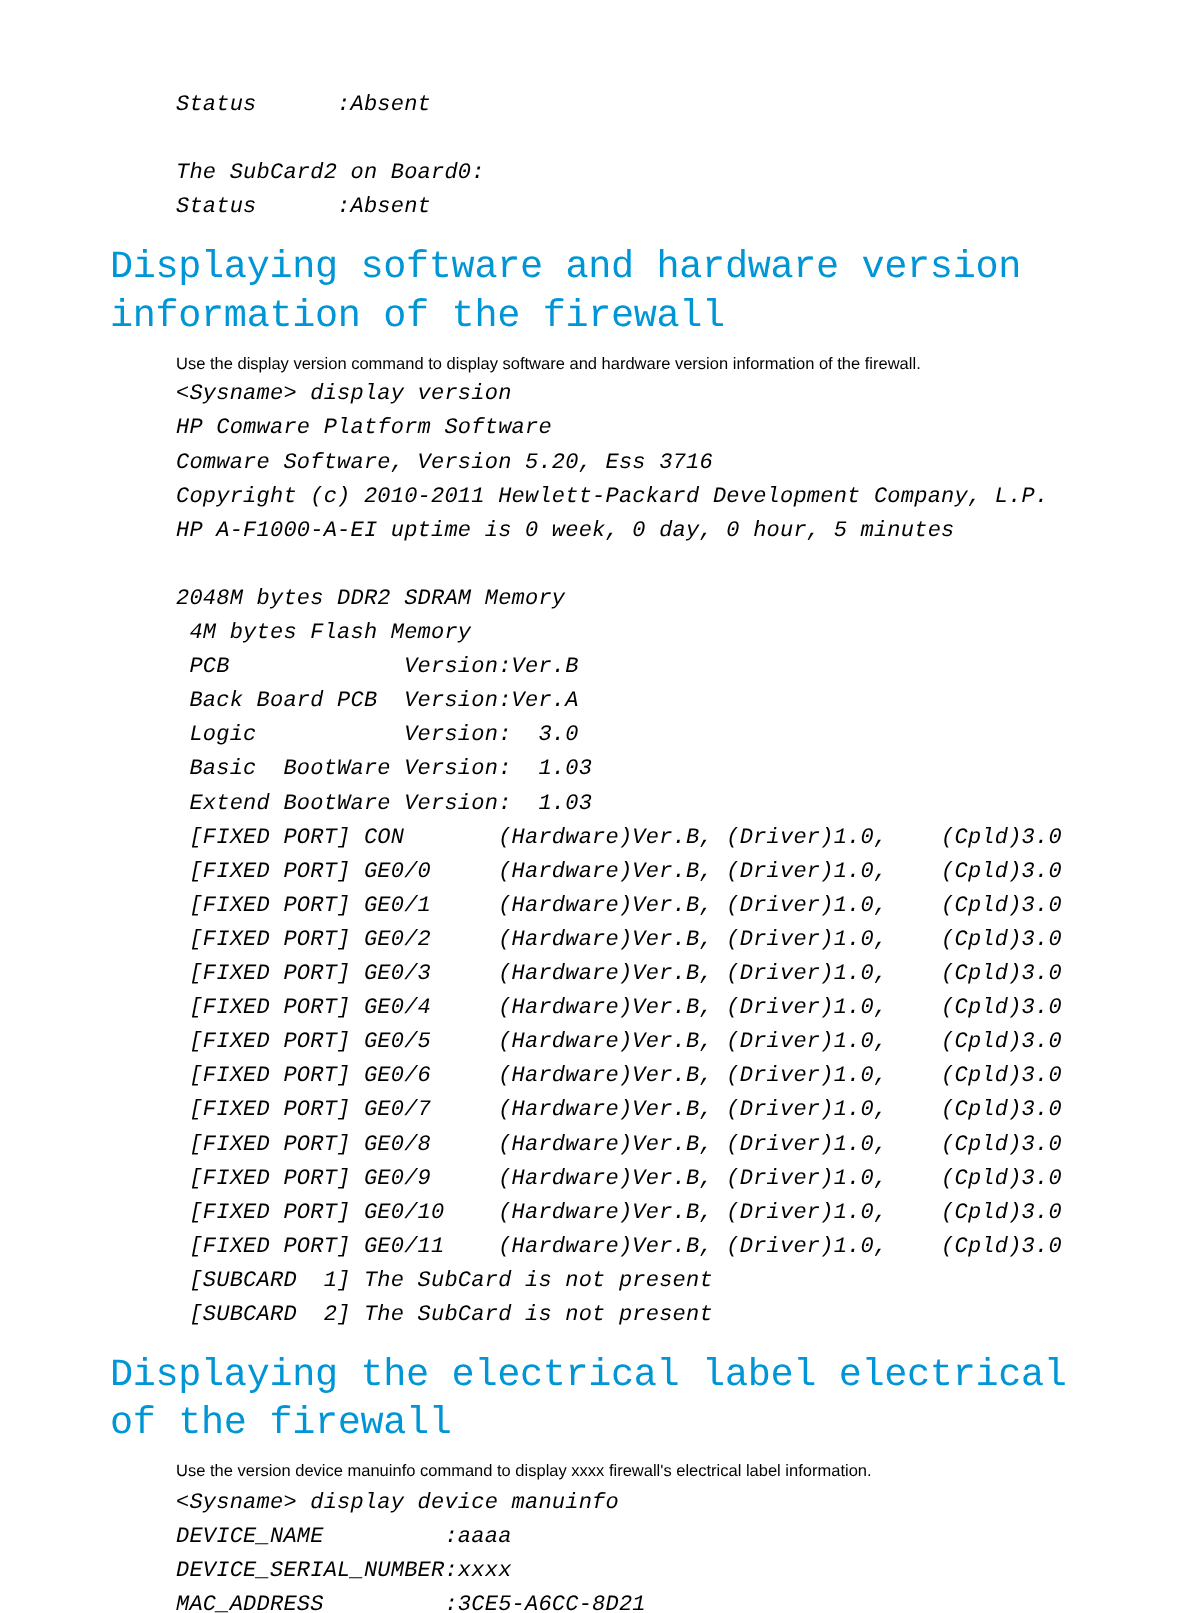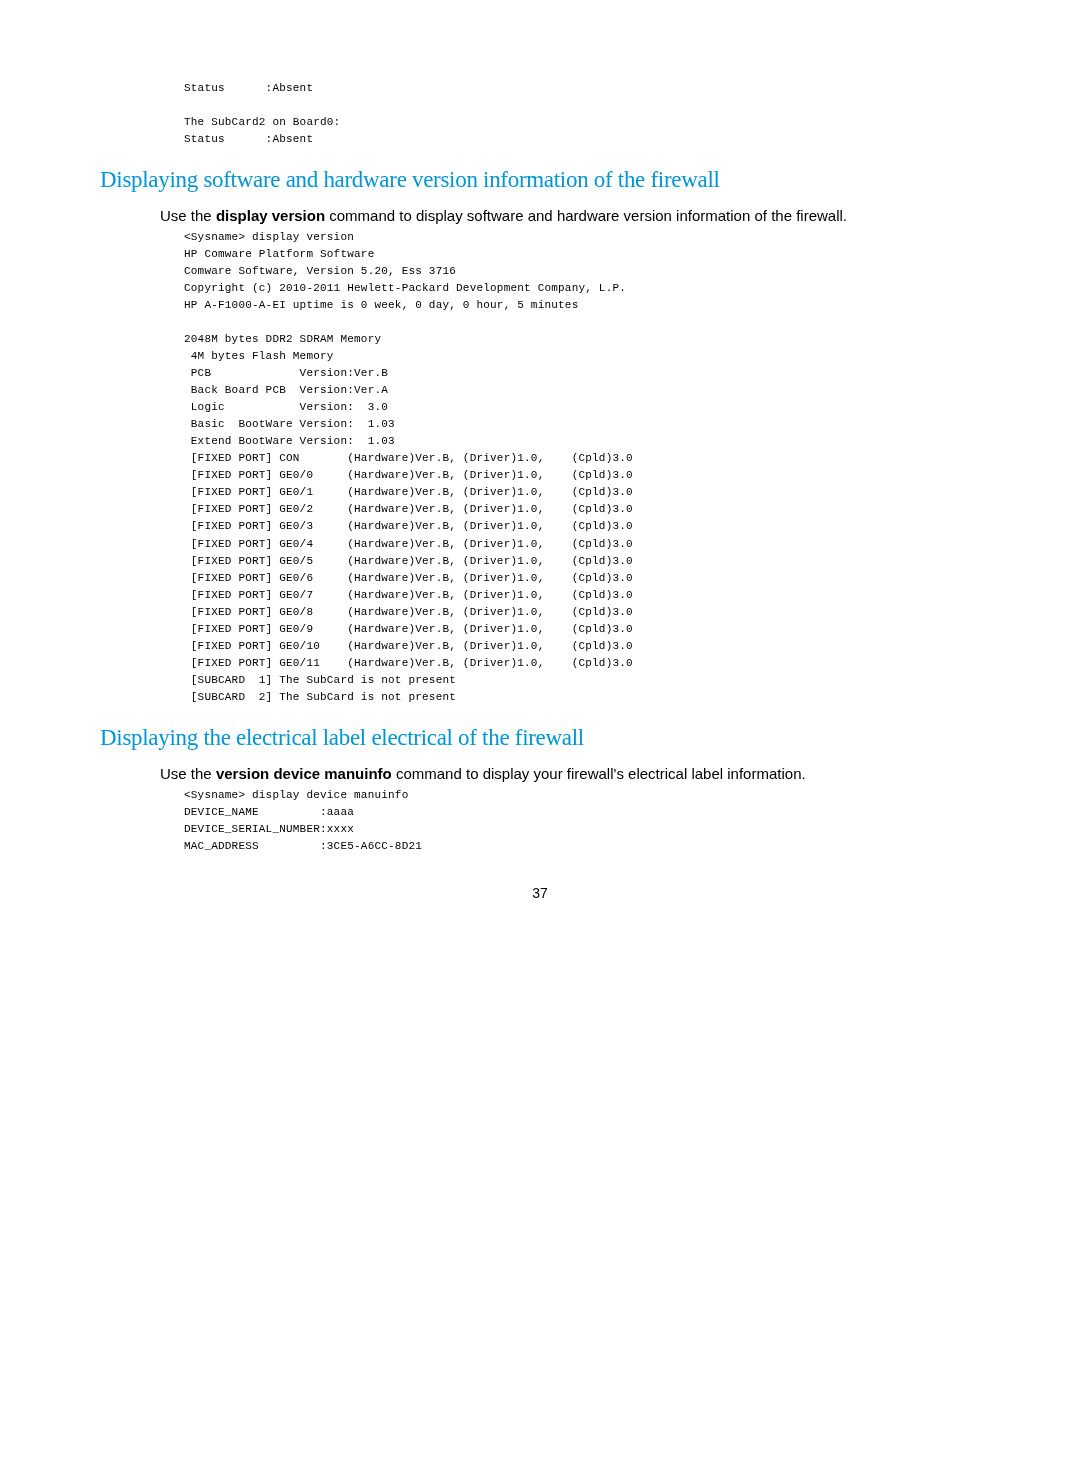--- a/index.html
+++ b/index.html
@@ -5,43 +5,44 @@
     body {
       margin: 0;
       padding: 80px 100px 60px 100px;
       font-family: Arial, Helvetica, sans-serif;
       color: #000;
       background: #fff;
       width: 880px;
     }
     .codeblock {
       font-family: "Courier New", Courier, monospace;
-      font-size: 11px;
+      font-size: 20px;
       white-space: pre;
       line-height: 1.55;
-      margin-left: 84px;
+      margin-left: 60px;
       letter-spacing: 0.2px;
+      font-style: italic;
     }
     h2.section-heading {
       color: #0096d6;
       font-weight: 300;
-      font-size: 23px;
+      font-size: 35px;
       line-height: 1.25;
       margin: 18px 0 10px 0;
       letter-spacing: -0.3px;
-      font-family: Liberation Serif, serif;
+      font-family: Liberation Mono, monospace;
     }
     .body-text {
       font-size: 15px;
       margin-left: 60px;
       margin-bottom: 2px;
       line-height: 1.45;
     }
     .bold {
-      font-weight: bold;
+      font-weight: normal;
     }
     .pagenum {
       text-align: center;
       font-size: 14px;
       margin-top: 30px;
     }
   </style>
 </head>
 <body>
 
@@ -81,21 +82,21 @@
  [FIXED PORT] GE0/8     (Hardware)Ver.B, (Driver)1.0,    (Cpld)3.0
  [FIXED PORT] GE0/9     (Hardware)Ver.B, (Driver)1.0,    (Cpld)3.0
  [FIXED PORT] GE0/10    (Hardware)Ver.B, (Driver)1.0,    (Cpld)3.0
  [FIXED PORT] GE0/11    (Hardware)Ver.B, (Driver)1.0,    (Cpld)3.0
  [SUBCARD  1] The SubCard is not present
  [SUBCARD  2] The SubCard is not present</div>
 
 <h2 class="section-heading">Displaying the electrical label electrical of the firewall</h2>
 
 <div class="body-text">
-  <span>Use the </span><span class="bold">version device manuinfo</span><span> command to display your firewall's electrical label information.</span>
+  <span>Use the </span><span class="bold">version device manuinfo</span><span> command to display xxxx firewall's electrical label information.</span>
 </div>
 
 <div class="codeblock">&lt;Sysname&gt; display device manuinfo
 DEVICE_NAME         :aaaa
 DEVICE_SERIAL_NUMBER:xxxx
 MAC_ADDRESS         :3CE5-A6CC-8D21</div>
 
 <div class="pagenum">37</div>
 
 </body></html>

